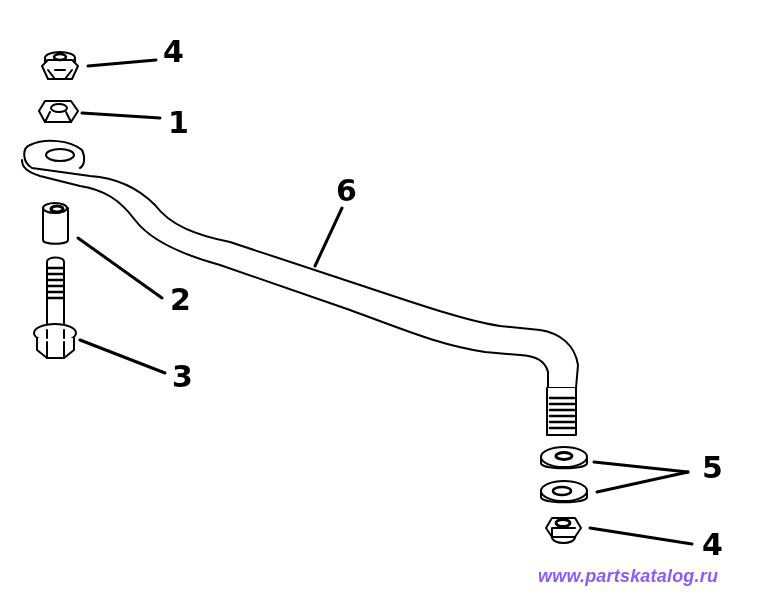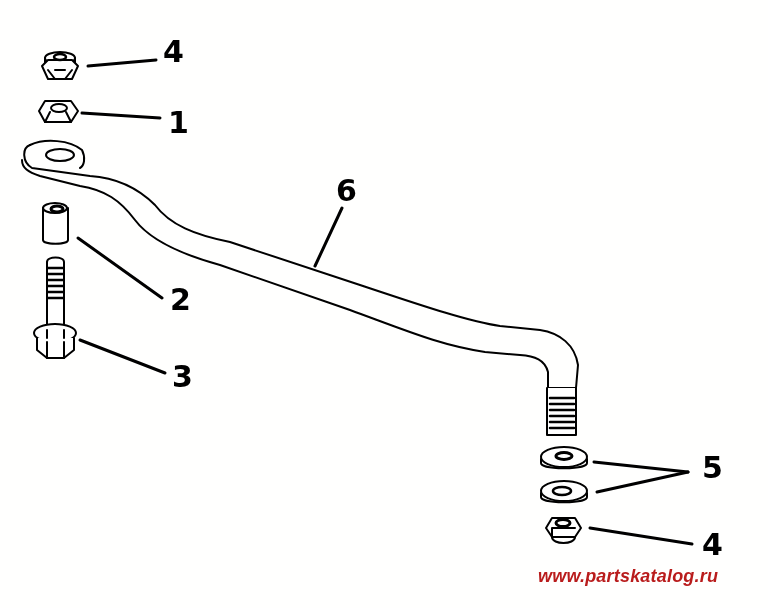--- a/index.html
+++ b/index.html
@@ -13,21 +13,21 @@
       line-height: 30px;
       color: #000;
     }
     .watermark {
       position: absolute;
       left: 538px; top: 566px;
       font-family: "Liberation Sans", sans-serif;
       font-weight: bold;
       font-style: italic;
       font-size: 18px;
-      color: #b91c1c;
+      color: #8b5cf6;
       letter-spacing: 0.2px;
     }
   </style>
 </head>
 <body>
 
 <div class="canvas">
   <svg class="art" width="768" height="608" viewBox="0 0 768 608">
     <g fill="none" stroke="#000" stroke-width="2" stroke-linecap="round" stroke-linejoin="round">
 

